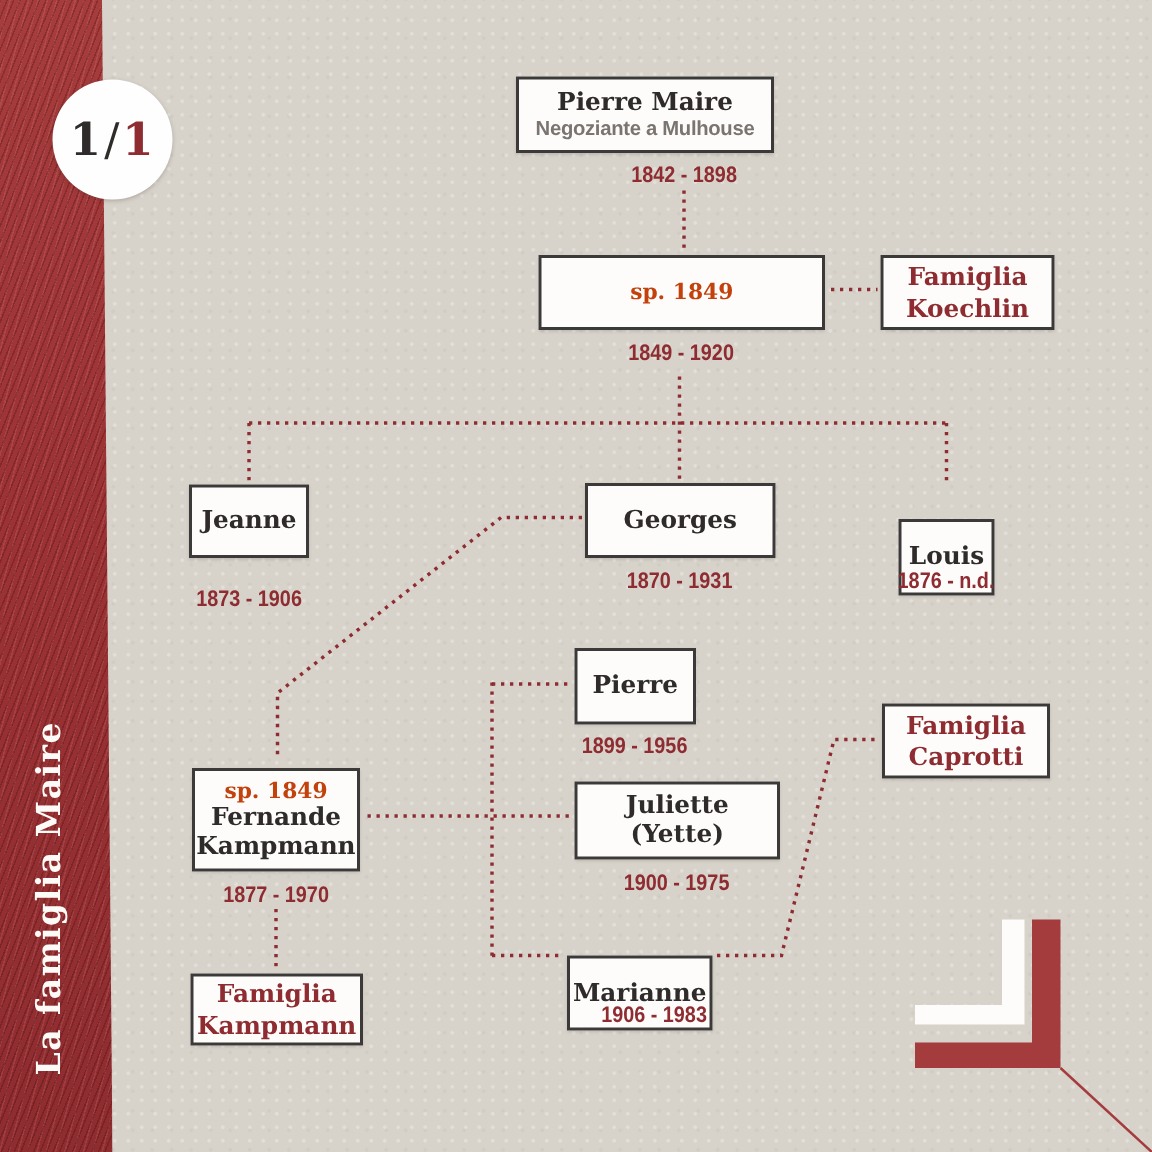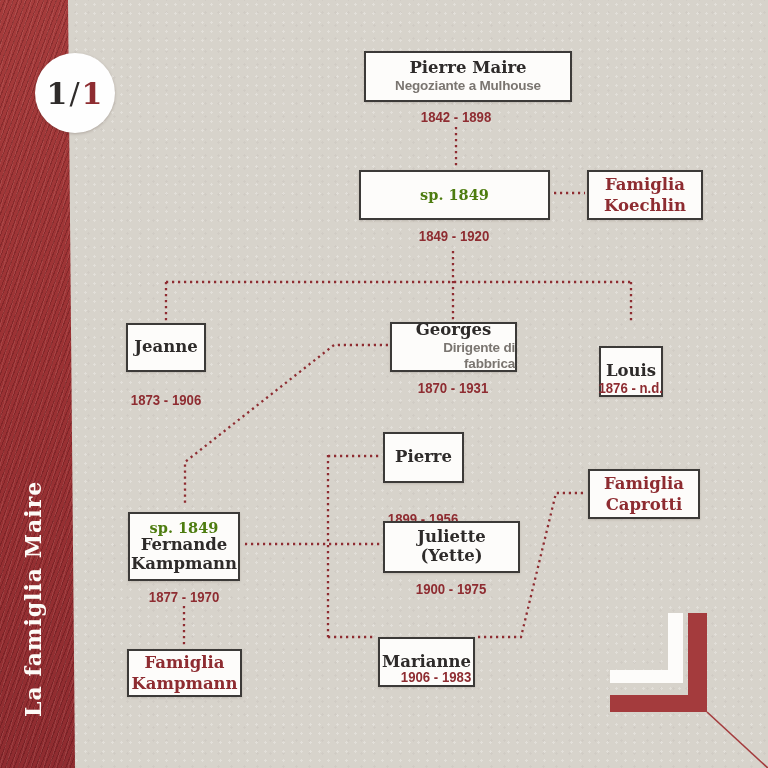--- a/index.html
+++ b/index.html
@@ -40,42 +40,42 @@
   .badge .sep{font-weight:normal;padding:0 1px;}
   
   svg.connectors{position:absolute;left:0;top:0;z-index:1;}
   
   .pbox{
     position:absolute;z-index:2;background:#fdfcfa;border:2px solid #3c3a38;
     box-sizing:border-box;display:flex;flex-direction:column;align-items:center;justify-content:center;
     text-align:center;box-shadow:0 1px 2px rgba(80,60,50,.18);
   }
   .pname{font-family:"DejaVu Serif",serif;font-weight:bold;font-size:16.5px;color:#2e2b2a;line-height:1.15;}
-  .pprefix{font-family:"DejaVu Serif",serif;font-weight:bold;font-size:14.5px;color:#4d7c0f;line-height:1.2;}
+  .pprefix{font-family:"DejaVu Serif",serif;font-weight:bold;font-size:14.5px;color:#c2410c;line-height:1.2;}
   .prole{font-family:"Liberation Sans",sans-serif;font-weight:bold;font-size:13.5px;color:#7a7570;letter-spacing:-.2px;line-height:1.25;text-align:right;}
   .fam .pname{color:#8e2c31;font-size:16.5px;line-height:1.3;}
   .dates{
     position:absolute;z-index:2;text-align:center;
     font-family:"Liberation Sans",sans-serif;font-weight:bold;font-size:15px;color:#8e2c31;
   }
   .dates span{display:inline-block;transform:scaleX(.88);}
   
-  #b-pierre-maire{left:364px;top:51px;width:208px;height:51px;}
+  #b-pierre-maire{left:344px;top:51px;width:172px;height:51px;}
   #d-pierre-maire{left:352px;top:108px;width:208px;}
   #b-climene{left:359px;top:170px;width:191px;height:50px;}
   #d-climene{left:359px;top:227px;width:191px;}
   #b-koechlin{left:587px;top:170px;width:116px;height:50px;}
   #b-jeanne{left:126px;top:323px;width:80px;height:49px;}
   #d-jeanne{left:106px;top:379px;width:120px;margin-top:12px;}
   #b-georges{left:390px;top:322px;width:127px;height:50px;}
   #d-georges{left:390px;top:379px;width:127px;}
   #b-louis{left:599px;top:322px;width:64px;height:51px;margin-top:24px;}
   #d-louis{left:571px;top:379px;width:120px;}
   #b-pierre-jr{left:383px;top:432px;width:81px;height:51px;}
-  #d-pierre-jr{left:363px;top:489px;width:120px;margin-top:21px;}
+  #d-pierre-jr{left:363px;top:489px;width:120px;}
   #b-juliette{left:383px;top:521px;width:137px;height:52px;}
   #d-juliette{left:383px;top:580px;width:137px;}
   #b-marianne{left:378px;top:612px;width:97px;height:50px;margin-top:25px;}
   #d-marianne{left:376px;top:668px;width:120px;}
   #b-fernande{left:128px;top:512px;width:112px;height:69px;}
   #d-fernande{left:124px;top:588px;width:120px;}
   #b-kampmann{left:127px;top:649px;width:115px;height:48px;}
   #b-caprotti{left:588px;top:469px;width:112px;height:50px;}
   
   svg.logo{position:absolute;left:0;top:0;z-index:2;}
@@ -124,21 +124,20 @@
   <div class="pname">Koechlin</div>
 </div>
 
 <div class="pbox" id="b-jeanne">
   <div class="pname">Jeanne</div>
 </div>
 <div class="dates" id="d-jeanne"><span>1873 - 1906</span></div>
 
 <div class="pbox" id="b-georges">
   <div class="pname">Georges</div>
-  <div class="prole">Dirigente di fabbrica</div>
 </div>
 <div class="dates" id="d-georges"><span>1870 - 1931</span></div>
 
 <div class="pbox" id="b-louis">
   <div class="pname">Louis</div>
 </div>
 <div class="dates" id="d-louis"><span>1876 - n.d.</span></div>
 
 <div class="pbox" id="b-pierre-jr">
   <div class="pname">Pierre</div>

